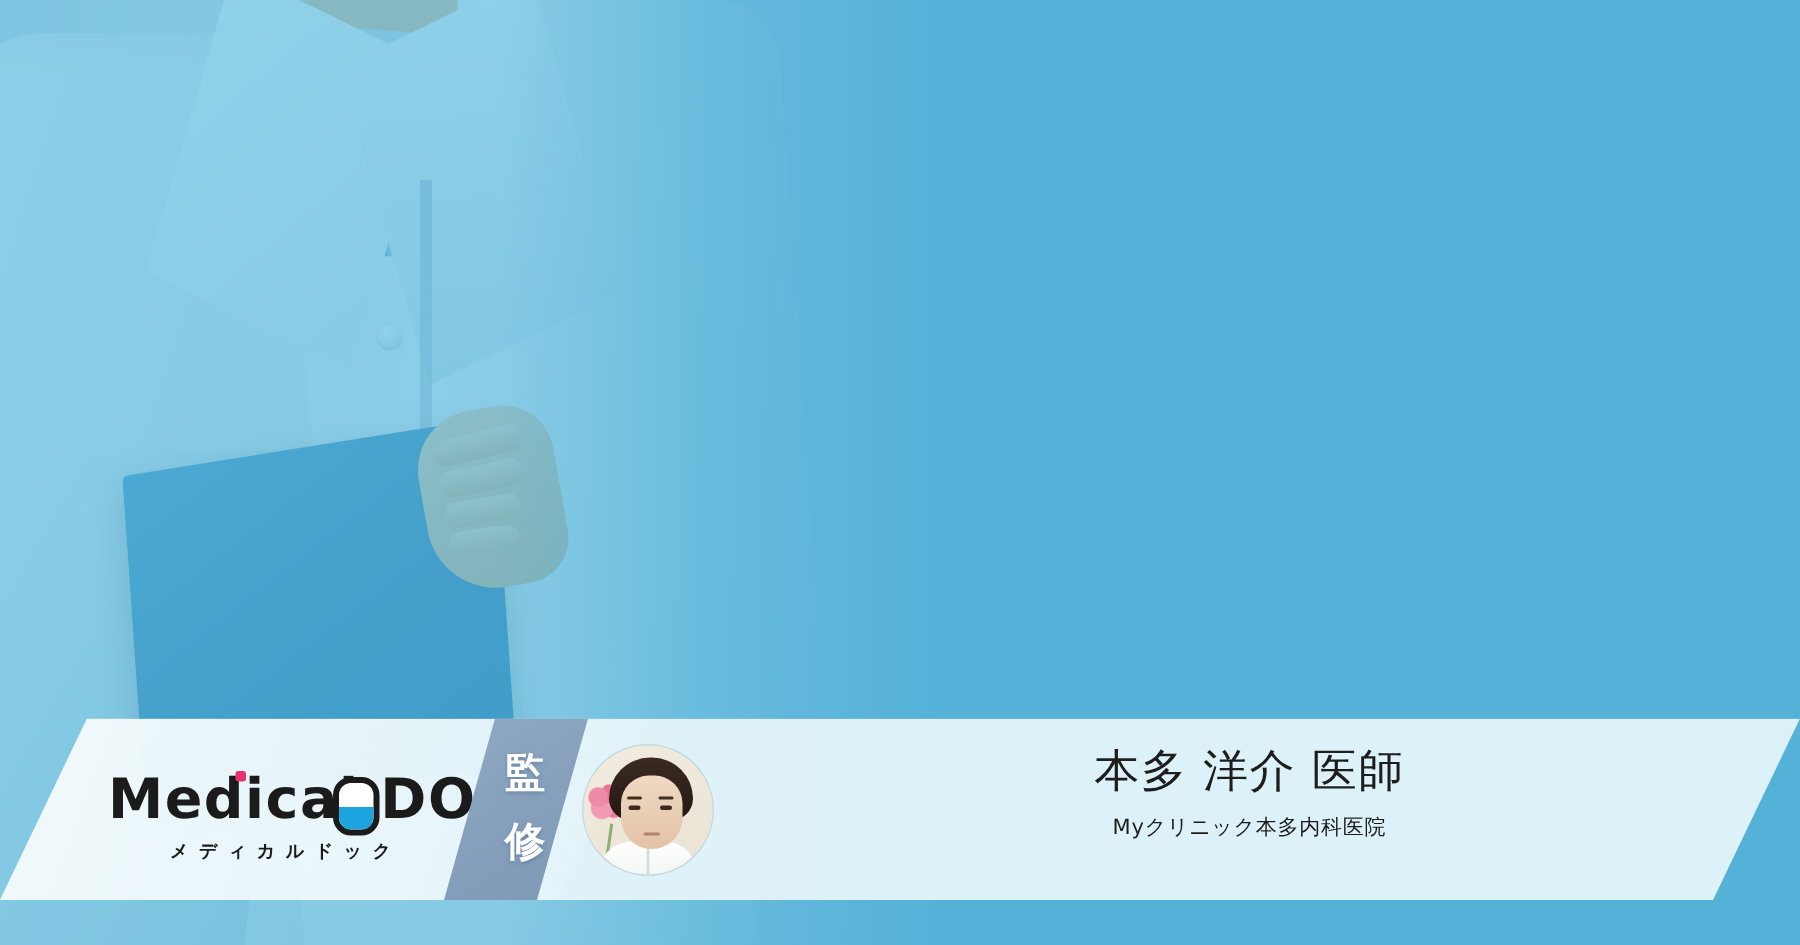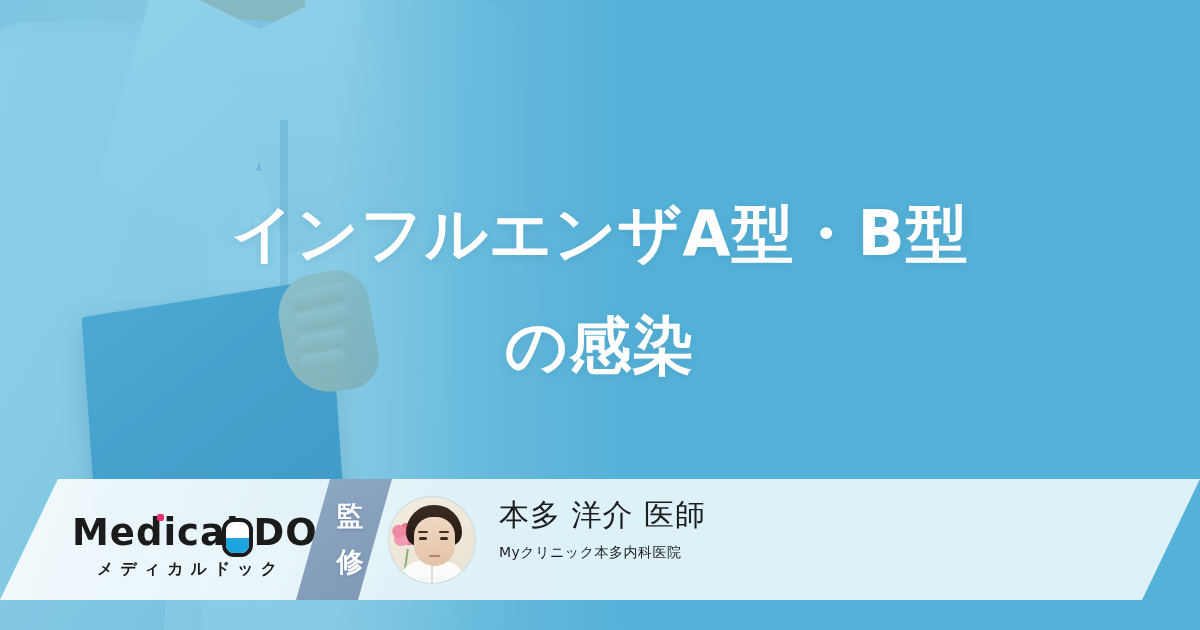--- a/index.html
+++ b/index.html
@@ -174,21 +174,21 @@
     background:#e8336e;
   }
   .logo .pill{
     position:absolute;left:150px;top:6px;width:23px;height:31px;
     border:4px solid #1b1b1b;border-radius:12px;overflow:hidden;background:#fff;
   }
   .logo .pill i{position:absolute;left:0;bottom:0;width:100%;height:48%;background:#1ba4dd;display:block;}
   .logo .kana{
     margin-top:5px;text-align:center;
     font-family:"DejaVu Sans","Liberation Sans",sans-serif;
-    font-weight:700;font-size:16px;color:#1b1b1b;letter-spacing:7px;
+    font-weight:700;font-size:12px;color:#1b1b1b;letter-spacing:7px;
     padding-left:7px;
   }
   
   .kanshu{
     position:absolute;left:296px;top:479px;width:96px;height:147px;
     background:linear-gradient(150deg,#8fa9c4,#7b95b3);
     clip-path:polygon(34px 0,96px 0,62px 121px,0 121px);
   }
   .kanshu span{
     position:absolute;left:30px;top:14px;width:48px;
@@ -227,21 +227,21 @@
   .avatar .brL,.avatar .brR{position:absolute;top:34px;width:10px;height:2px;border-radius:2px;background:#42301f;}
   .avatar .brL{left:29px;} .avatar .brR{left:50px;}
   .avatar .mouth{position:absolute;left:40px;top:58px;width:11px;height:2px;border-radius:2px;background:#b3816c;}
   .avatar .body{
     position:absolute;left:10px;top:64px;width:66px;height:30px;
     background:linear-gradient(180deg,#ffffff,#f0f2f2);
     border-radius:22px 22px 0 0;
   }
   .avatar .zip{position:absolute;left:42px;top:66px;width:2px;height:28px;background:#d8dddd;}
   
-  .doc{position:absolute;left:499px;top:495px;width:640px;}
+  .doc{position:absolute;left:513px;top:495px;width:640px;text-align:center;}
   .doc .name{
     font-family:"DejaVu Sans","Liberation Sans",sans-serif;
     font-size:30px;font-weight:400;color:#1d1d1d;line-height:40px;letter-spacing:1px;
   }
   .doc .clinic{
     font-family:"DejaVu Sans","Liberation Sans",sans-serif;
     font-size:14px;font-weight:400;color:#1d1d1d;line-height:34px;letter-spacing:.5px;
   }
 </style>
 </head>
@@ -270,22 +270,20 @@
     <div class="hand"></div>
     <div class="f1"></div>
     <div class="f2"></div>
     <div class="f3"></div>
     <div class="f4"></div>
     <div class="fade"></div>
   </div>
   <div class="tint"></div>
   <div class="tint2"></div>
 
-  <div class="title">インフルエンザA型・B型
-の感染</div>
 
   <div class="bar">
     <div class="panel"></div>
     <div class="panelGlow"></div>
   </div>
 
   <div class="logo">
     <div class="wordmark">
       <span>Medical DOC</span>
       <span class="idot"></span>

